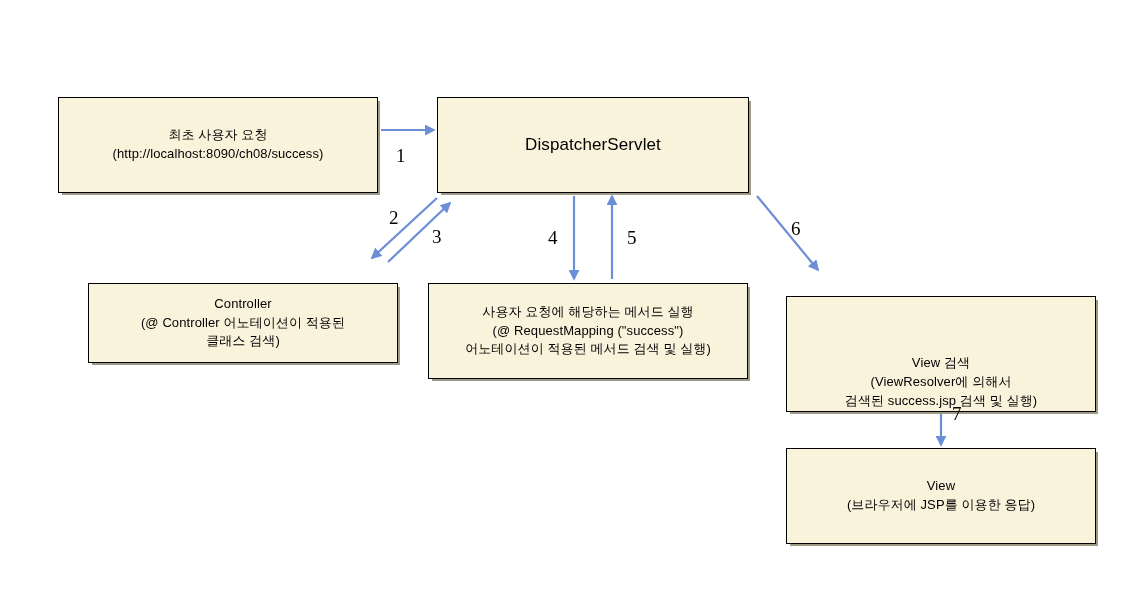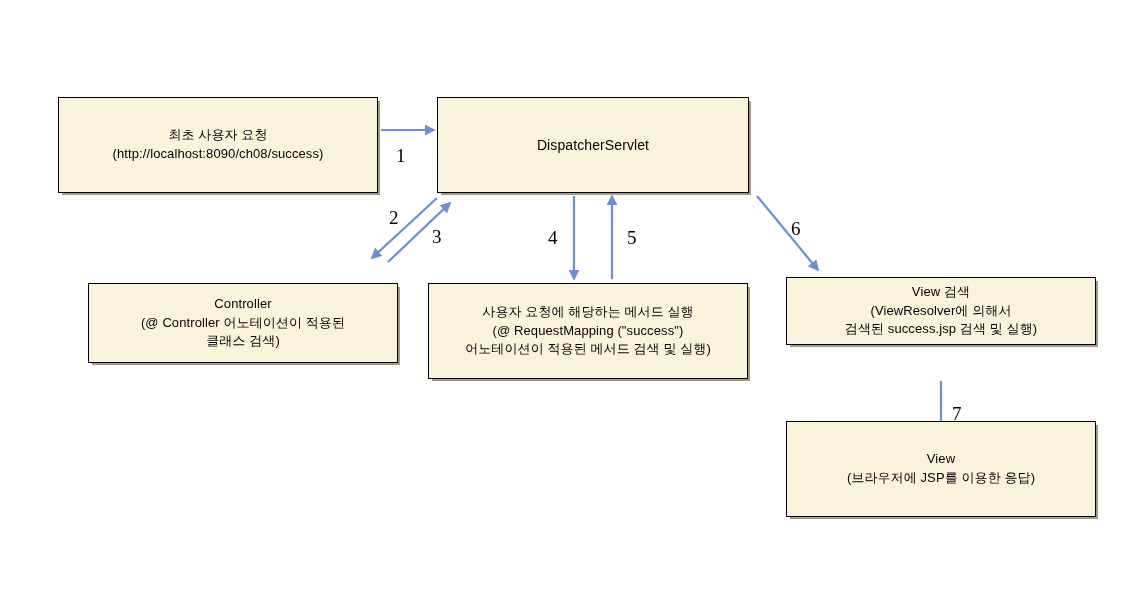--- a/index.html
+++ b/index.html
@@ -44,21 +44,21 @@
   .node-text {
     font-family: "Liberation Sans", sans-serif;
     font-size: 13px;
     line-height: 1.45;
     color: #000000;
     letter-spacing: 0.1px;
     white-space: pre-line;
     padding: 0 6px;
   }
   .node-text.large {
-    font-size: 14px;
+    font-size: 17px;
     text-align: right;
   }
   .edge-label {
     position: absolute;
     font-family: "Liberation Serif", serif;
     font-size: 19px;
     color: #000000;
     font-weight: normal;
     line-height: 1;
   }
@@ -99,27 +99,27 @@
 (@ Controller 어노테이션이 적용된
 클래스 검색)</div>
   </div>
 
   <div class="node-box" id="node-method-execution" style="left: 428px; top: 283px; width: 320px; height: 96px;">
     <div class="node-text">사용자 요청에 해당하는 메서드 실행
 (@ RequestMapping ("success")
 어노테이션이 적용된 메서드 검색 및 실행)</div>
   </div>
 
-  <div class="node-box" id="node-view-search" style="left: 786px; top: 277px; width: 310px; height: 68px;">
+  <div class="node-box" id="node-view-search" style="left: 786px; top: 296px; width: 310px; height: 116px; align-items: flex-end;">
     <div class="node-text">View 검색
 (ViewResolver에 의해서
 검색된 success.jsp 검색 및 실행)</div>
   </div>
 
-  <div class="node-box" id="node-view-response" style="left: 786px; top: 421px; width: 310px; height: 96px;">
+  <div class="node-box" id="node-view-response" style="left: 786px; top: 448px; width: 310px; height: 96px;">
     <div class="node-text">View
 (브라우저에 JSP를 이용한 응답)</div>
   </div>
 
   <div id="edge-labels-group">
       <div class="edge-label" style="left: 396px; top: 146px;">1</div>
       <div class="edge-label" style="left: 389px; top: 208px;">2</div>
       <div class="edge-label" style="left: 432px; top: 227px;">3</div>
       <div class="edge-label" style="left: 548px; top: 228px;">4</div>
       <div class="edge-label" style="left: 627px; top: 228px;">5</div>

